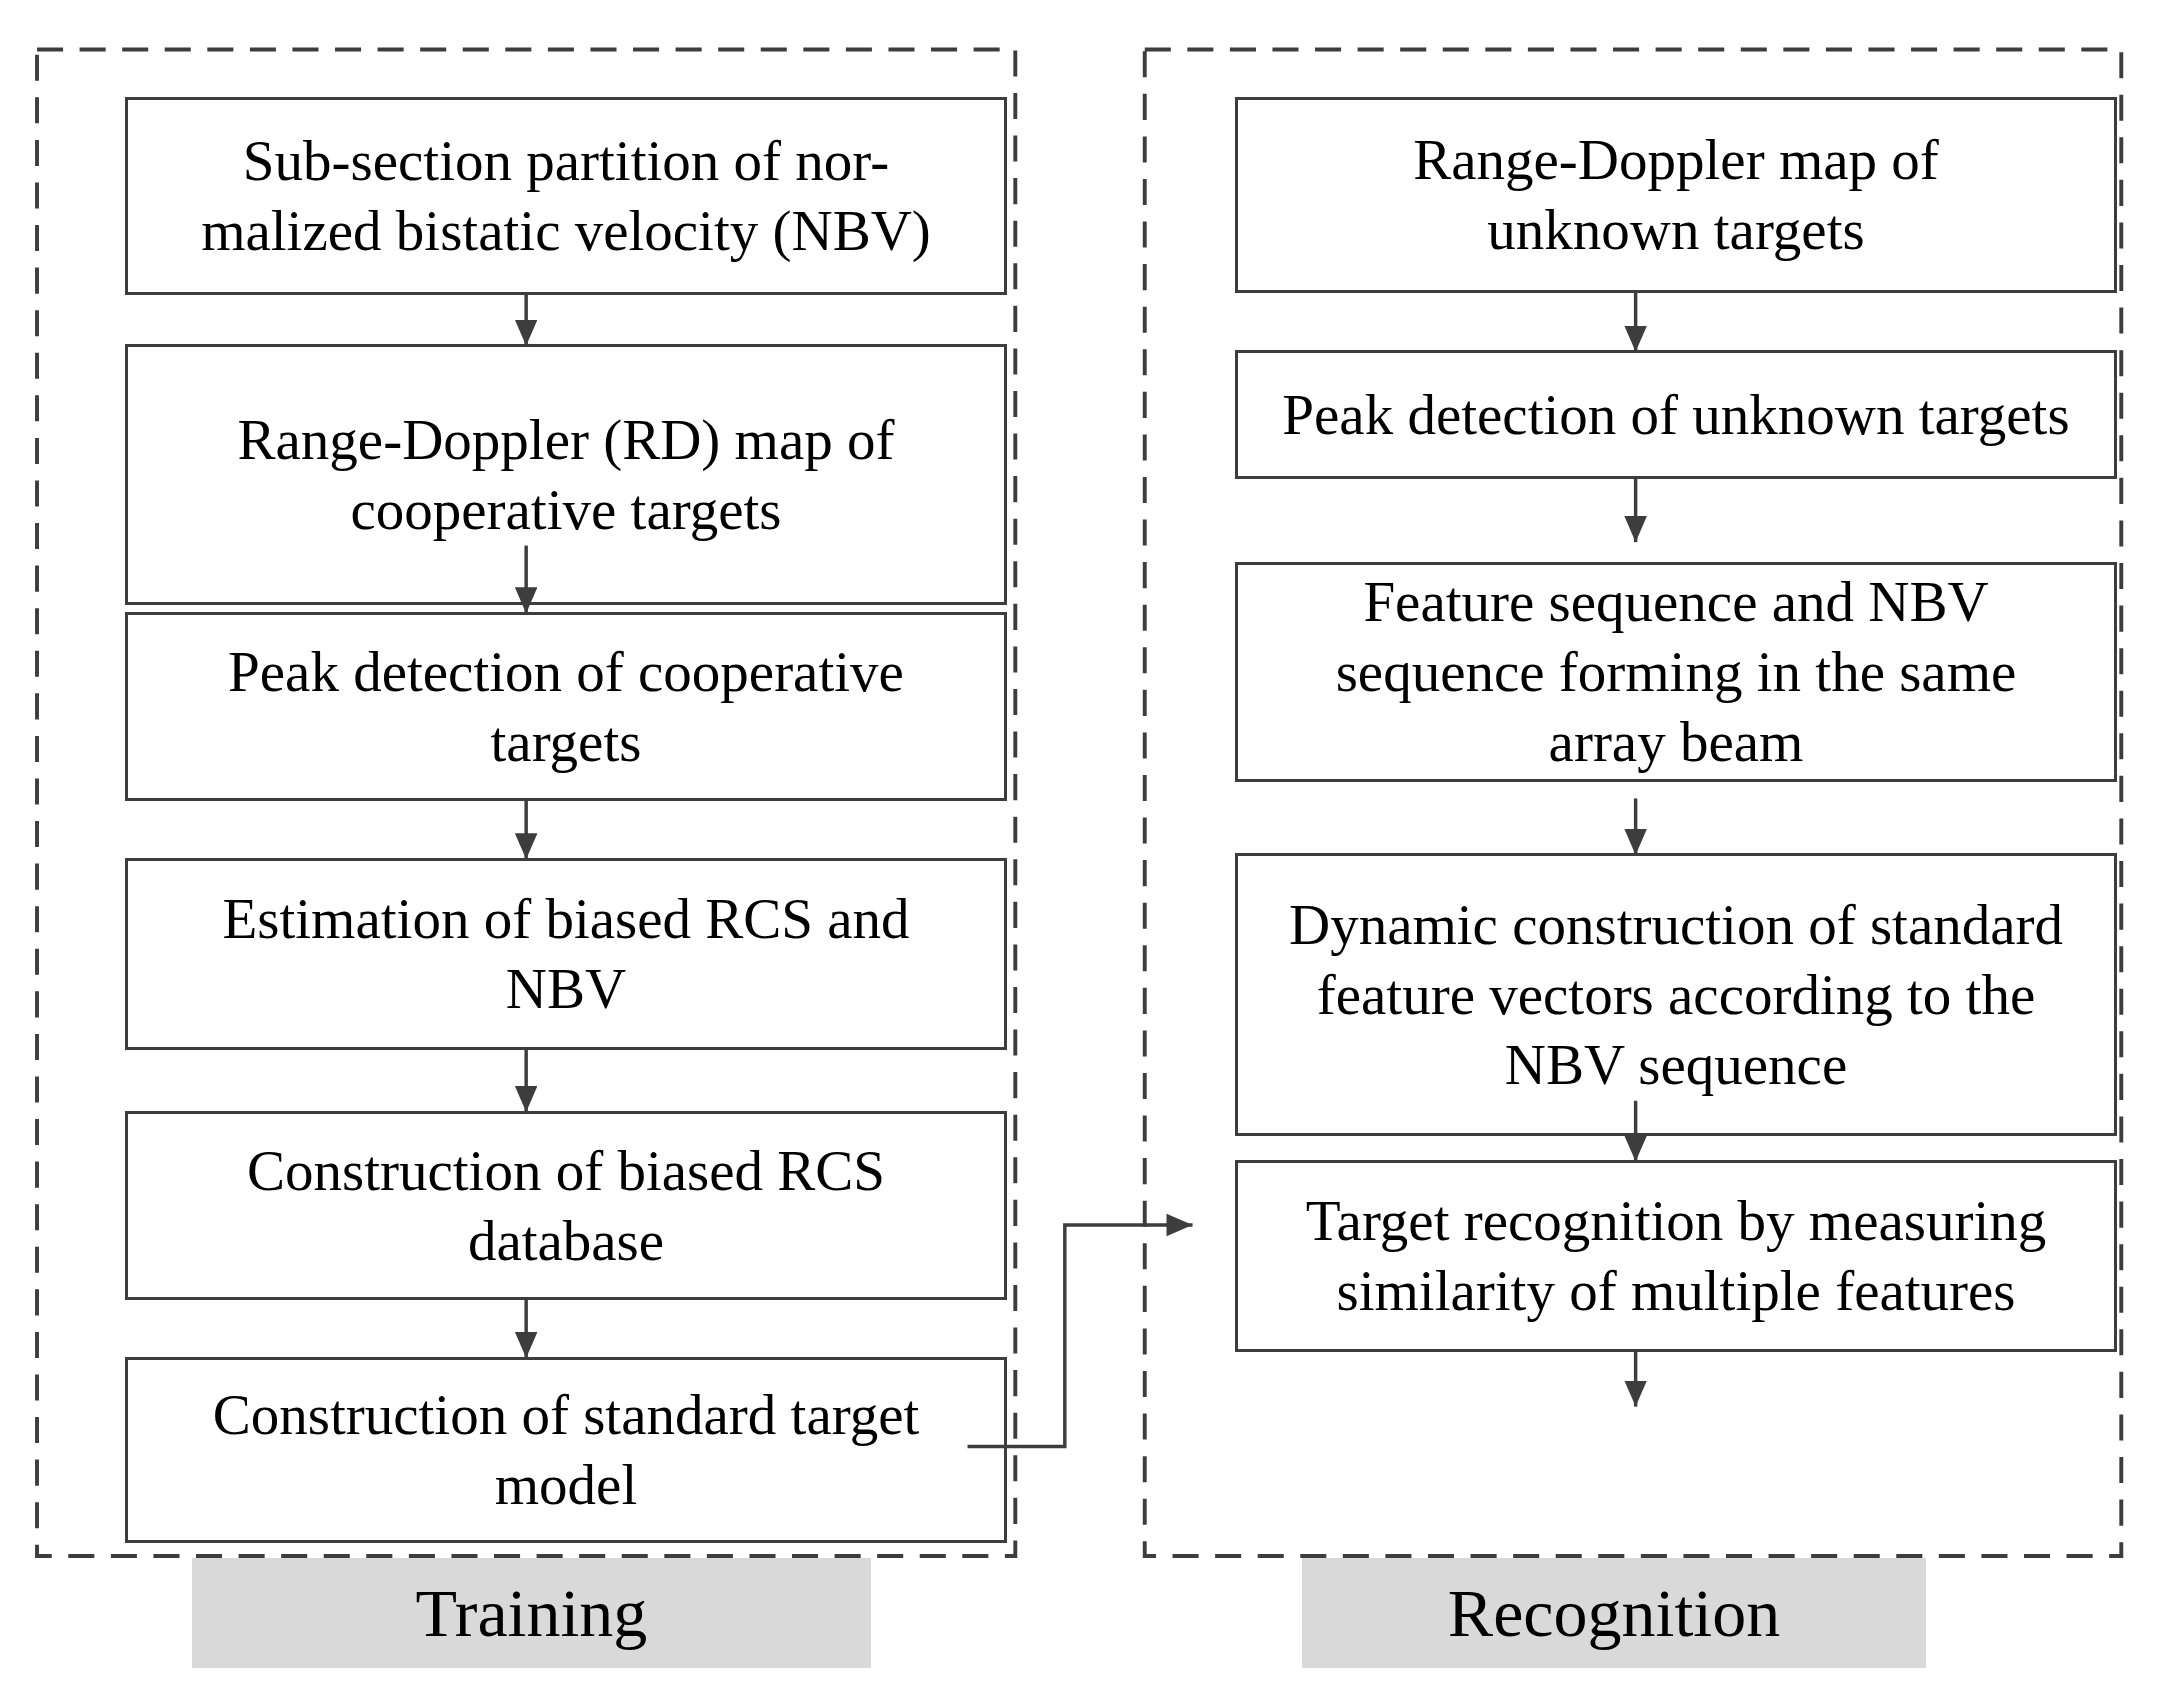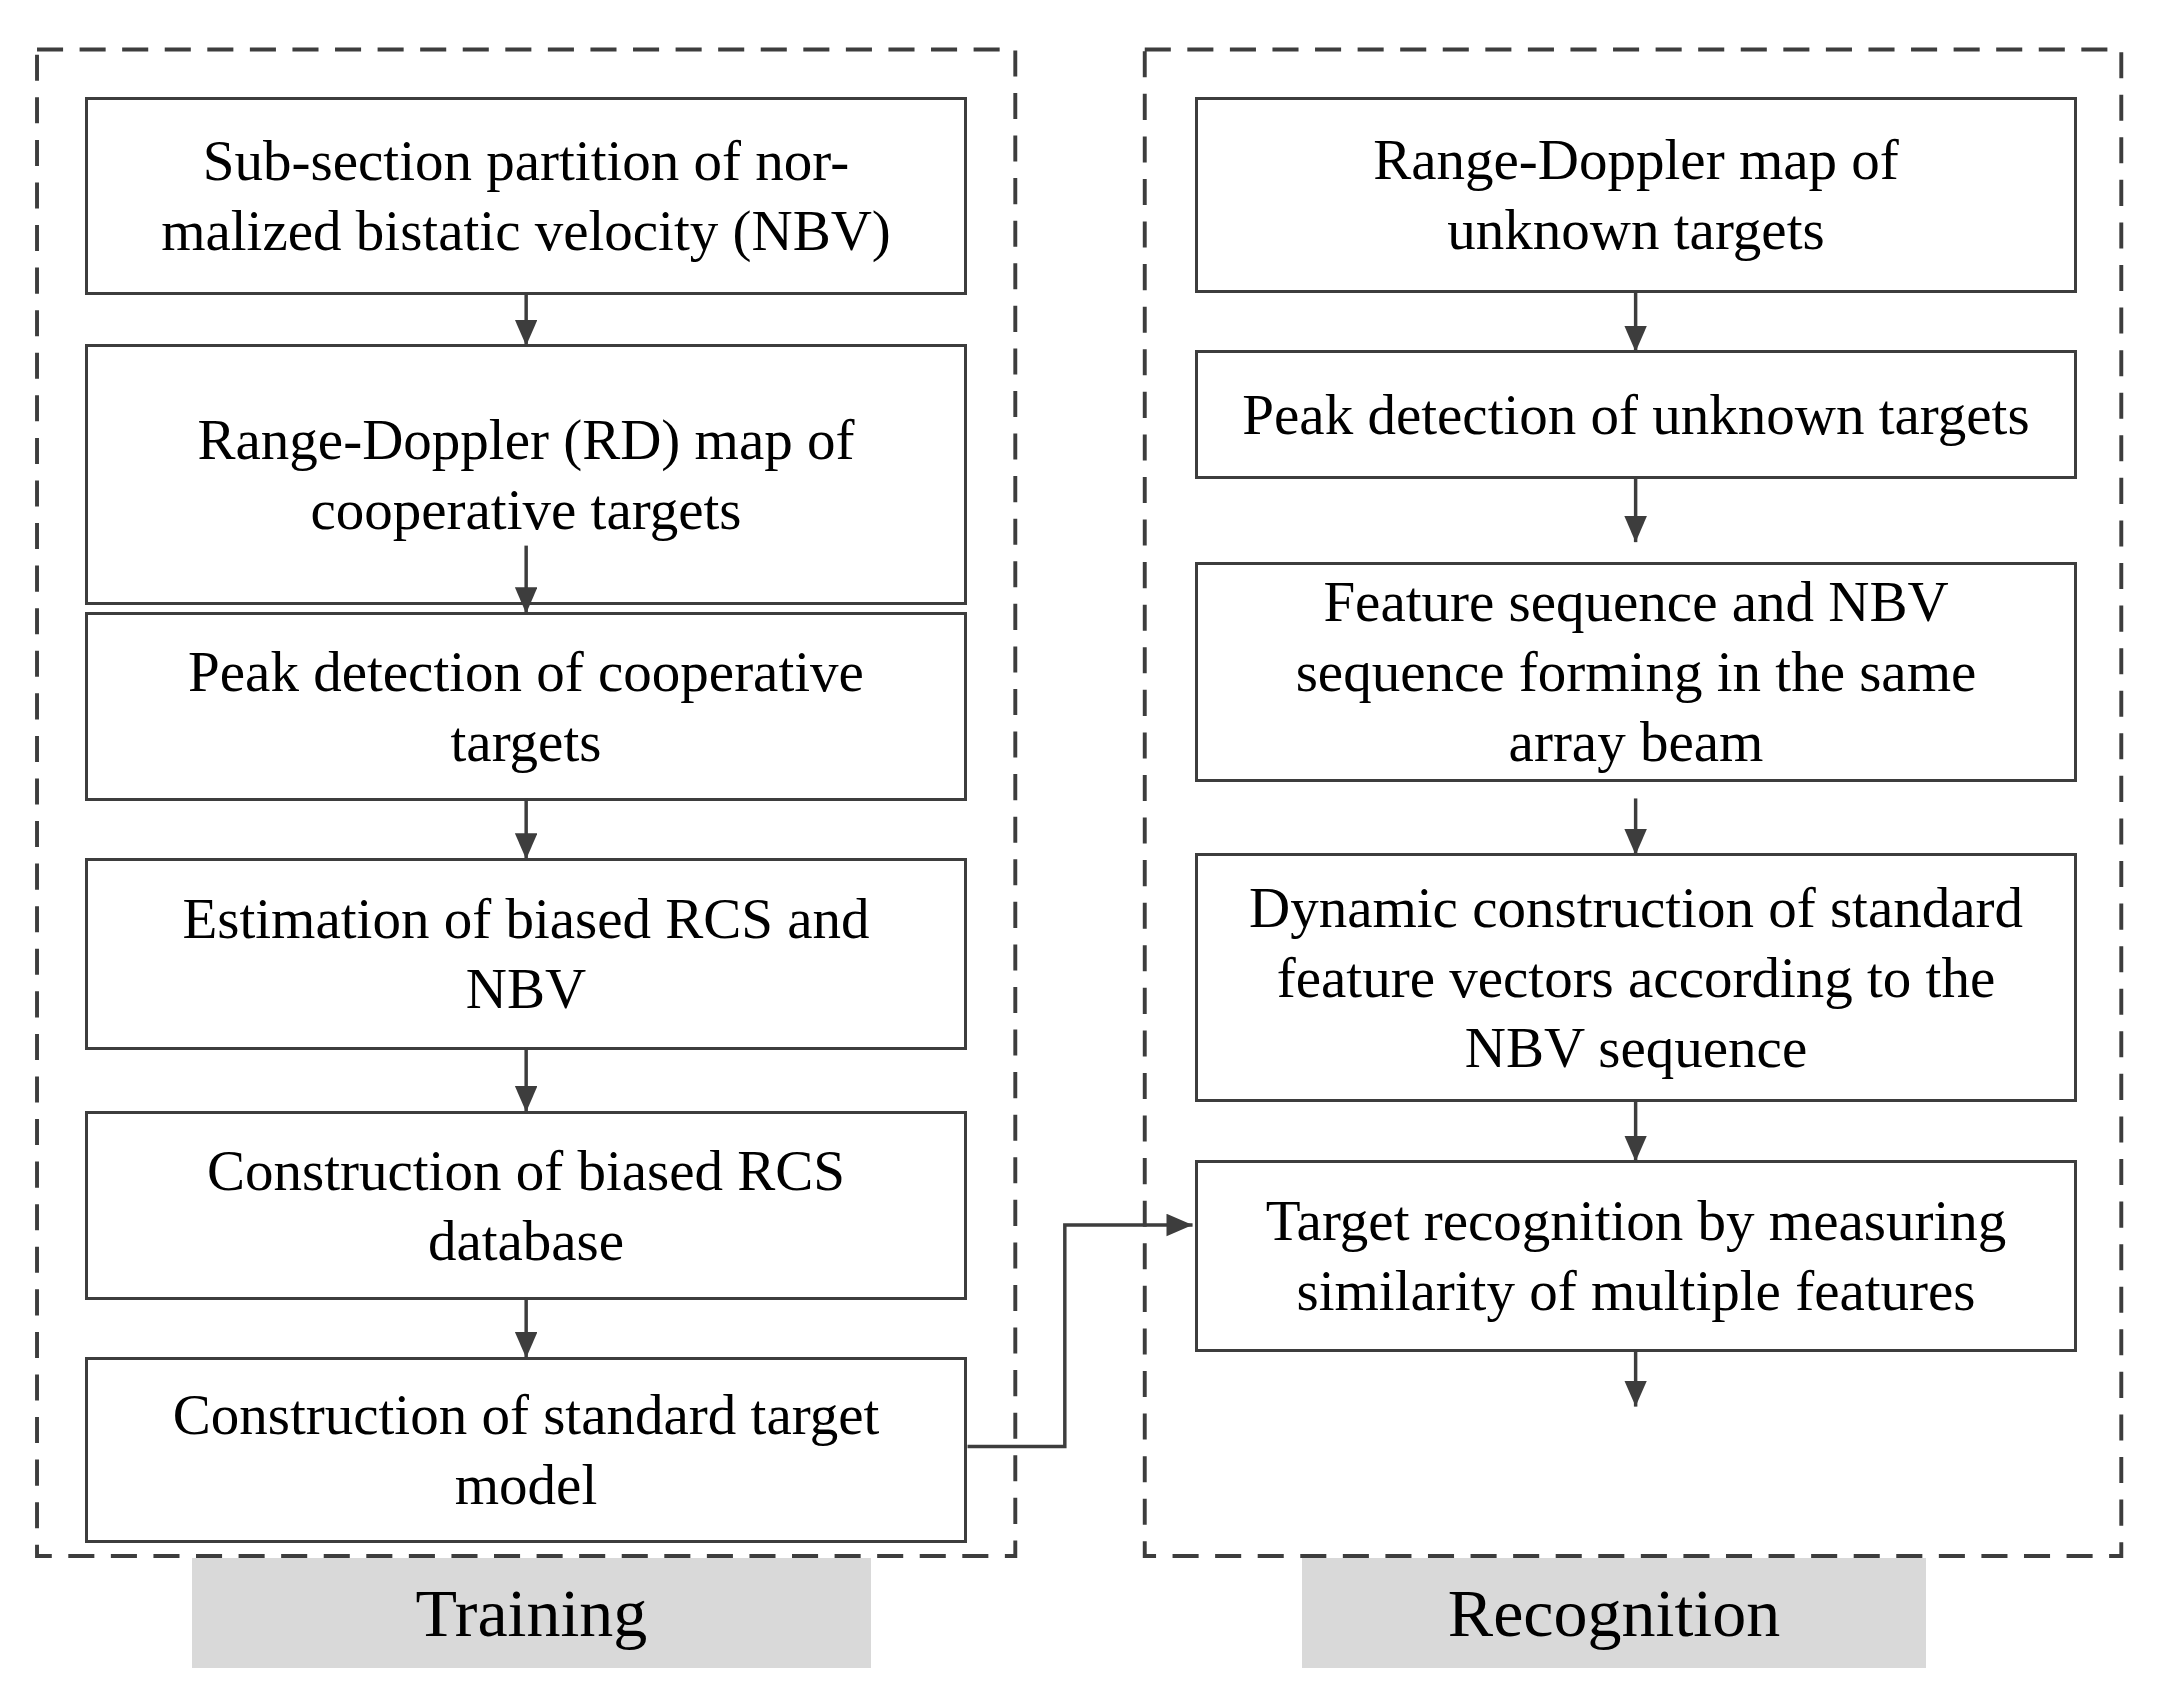--- a/index.html
+++ b/index.html
@@ -24,20 +24,21 @@
     box-sizing:border-box;
     border:3.5px solid var(--box-border);
     background:#fff;
     display:flex;
     align-items:center;
     justify-content:center;
     text-align:center;
     font-size:57px;
     line-height:70px;
     white-space:pre-line;
+    margin-left:40px;
   }
   .phase-label{
     position:absolute;
     box-sizing:border-box;
     background:var(--label-bg);
     display:flex;
     align-items:center;
     justify-content:center;
     text-align:center;
     font-size:68px;
@@ -70,21 +71,21 @@
 database</div>
   <div class="fbox" style="left:85px;top:1357px;width:882px;height:186px">Construction of standard target
 model</div>
 
   <div class="fbox" style="left:1195px;top:97px;width:882px;height:196px">Range-Doppler map of
 unknown targets</div>
   <div class="fbox" style="left:1195px;top:350px;width:882px;height:129px">Peak detection of unknown targets</div>
   <div class="fbox" style="left:1195px;top:562px;width:882px;height:220px">Feature sequence and NBV
 sequence forming in the same
 array beam</div>
-  <div class="fbox" style="left:1195px;top:853px;width:882px;height:249px">Dynamic construction of standard
+  <div class="fbox" style="left:1195px;top:853px;width:882px;height:283px">Dynamic construction of standard
 feature vectors according to the
 NBV sequence</div>
   <div class="fbox" style="left:1195px;top:1160px;width:882px;height:192px">Target recognition by measuring
 similarity of multiple features</div>
 
   <div class="phase-label" style="left:192px;top:1558px;width:679px;height:110px">Training</div>
   <div class="phase-label" style="left:1302px;top:1558px;width:624px;height:110px">Recognition</div>
 
   <svg class="overlay" viewBox="0 0 2493 1959">
     <defs>

